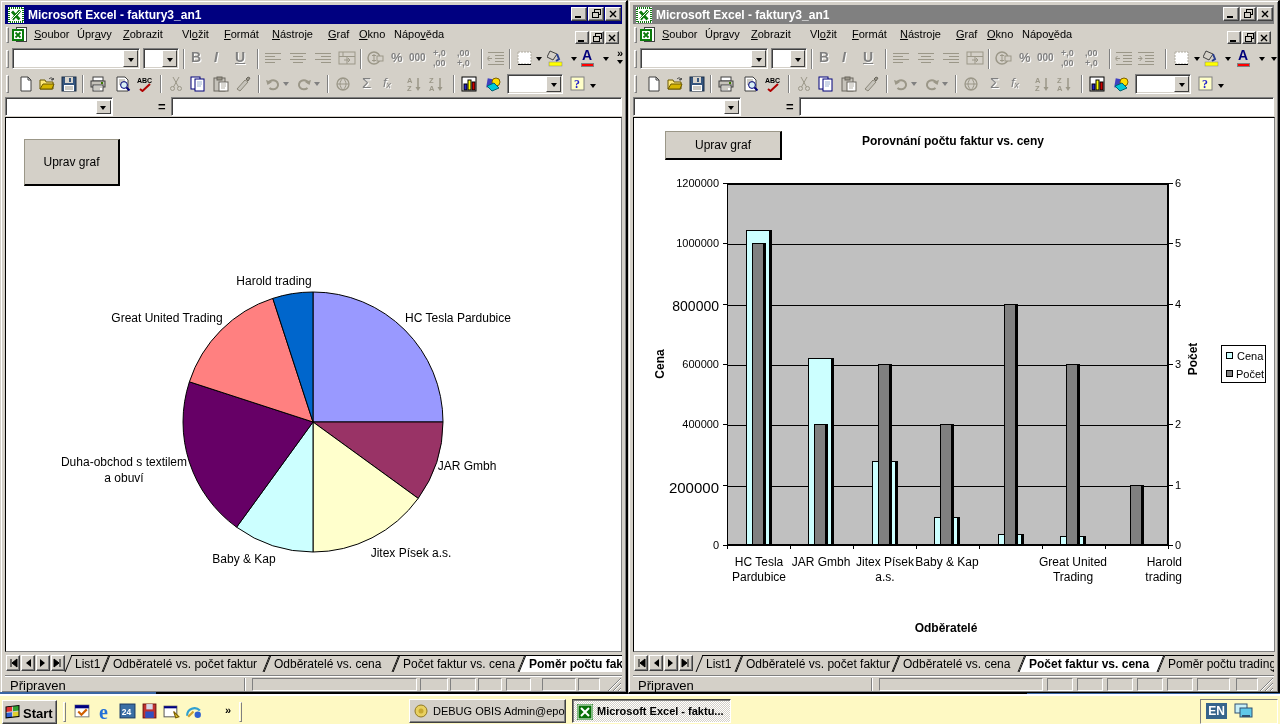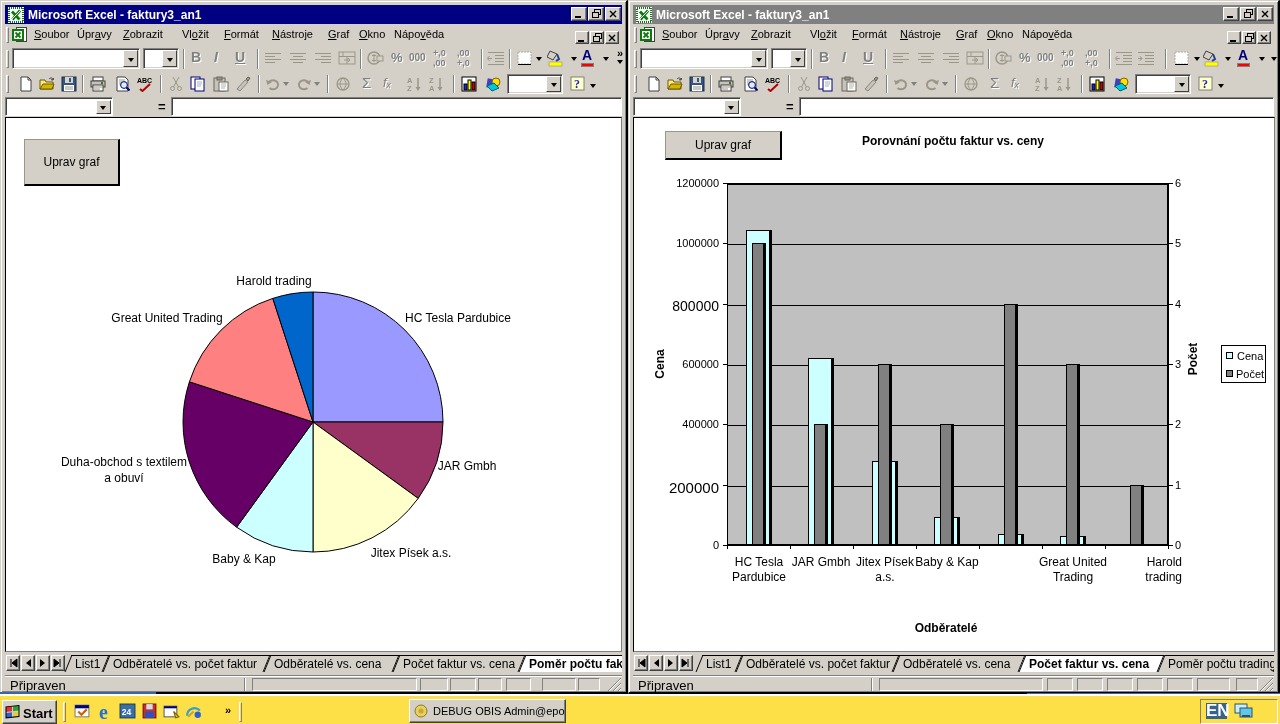--- a/index.html
+++ b/index.html
@@ -708,21 +708,21 @@
       <svg class="abs" style="right:1px;bottom:1px;" width="13" height="13">
         <path d="M13 0L0 13M13 5L5 13M13 10L10 13" stroke="#808080"></path>
         <path d="M13 1L1 13M13 6L6 13M13 11L11 13" stroke="#fff"></path>
       </svg>
     </div>
 </div>
 
 <div class="abs" style="left:0;top:692px;width:156px;height:2px;background:#3a66a2;"></div>
 <div class="abs" style="left:1027px;top:693px;width:253px;height:1px;background:#3a66a2;"></div>
 
-<div class="abs" id="taskbar" style="left:0;top:694px;width:1280px;height:30px;background:#fde047;border-top:2px solid #fff;">
+<div class="abs" id="taskbar" style="left:0;top:694px;width:1280px;height:30px;background:#fef9c3;border-top:2px solid #fff;">
   <div class="abs" style="left:2px;top:4px;width:55px;height:24px;background:#d4d0c8;border-top:1px solid #fff;border-left:1px solid #fff;border-right:1px solid #404040;border-bottom:1px solid #404040;box-shadow:inset -1px -1px 0 #808080;">
     <svg class="abs" style="left:2px;top:3px;" width="16" height="16" viewBox="0 0 16 16">
       <g transform="skewY(-6)">
           <rect x="1" y="3" width="6" height="5" fill="#e03030"></rect>
           <rect x="8" y="3" width="6" height="5" fill="#30a030"></rect>
           <rect x="1" y="9" width="6" height="5" fill="#3060d0"></rect>
           <rect x="8" y="9" width="6" height="5" fill="#e0d030"></rect>
           <rect x="1" y="3" width="13" height="11" fill="none" stroke="#000"></rect>
         </g>
     </svg>
@@ -756,21 +756,29 @@
     </svg>
   <span class="chev abs" style="left:225px;top:8px;">»</span>
   <div class="grip" style="left:239px;top:6px;height:20px;"></div>
   <div class="task" style="left:409px;width:157px;">
     <svg class="abs" style="left:3px;top:3px;" width="16" height="16" viewBox="0 0 16 16">
         <circle cx="8" cy="8" r="6" fill="#e8d060" stroke="#907820"></circle>
         <circle cx="8" cy="8" r="2.5" fill="#c8a830"></circle>
       </svg>
     <span class="abs" style="left:23px;top:5px;">DEBUG OBIS Admin@epo...</span>
   </div>
+  <div class="task active" style="left:572px;width:159px;">
+    <svg class="abs" style="left:4px;top:4px;" width="16" height="16" viewBox="0 0 16 16">
+        <rect x="0" y="0" width="16" height="16" fill="#fff" stroke="#007000"></rect>
+        <rect x="1.5" y="1.5" width="13" height="13" fill="#087008"></rect>
+        <path d="M4 4l8 8M12 4l-8 8" stroke="#fff" stroke-width="2"></path>
+      </svg>
+    <span class="abs" style="left:24px;top:5px;">Microsoft Excel - faktu...</span>
+  </div>
   <div class="abs" style="left:1200px;top:3px;width:78px;height:25px;border:1px solid;border-color:#808080 #fff #fff #808080;">
-    <div class="abs" style="left:5px;top:3px;width:21px;height:16px;background:#36648b;color:#fff;font-size:17px;font-weight:bold;text-align:center;line-height:16px;">EN</div>
+    <div class="abs" style="left:5px;top:3px;width:21px;height:16px;background:#36648b;color:#fff;font-size:12px;font-weight:bold;text-align:center;line-height:16px;">EN</div>
     <svg class="abs" style="left:33px;top:2px;" width="20" height="18" viewBox="0 0 20 18">
         <rect x="1" y="2" width="12" height="9" fill="#c8f0f8" stroke="#305070"></rect>
         <rect x="6" y="6" width="12" height="9" fill="#60c8e8" stroke="#305070"></rect>
         <rect x="8" y="13" width="8" height="2" fill="#305070"></rect>
       </svg>
   </div>
 </div>
 
 </body></html>

